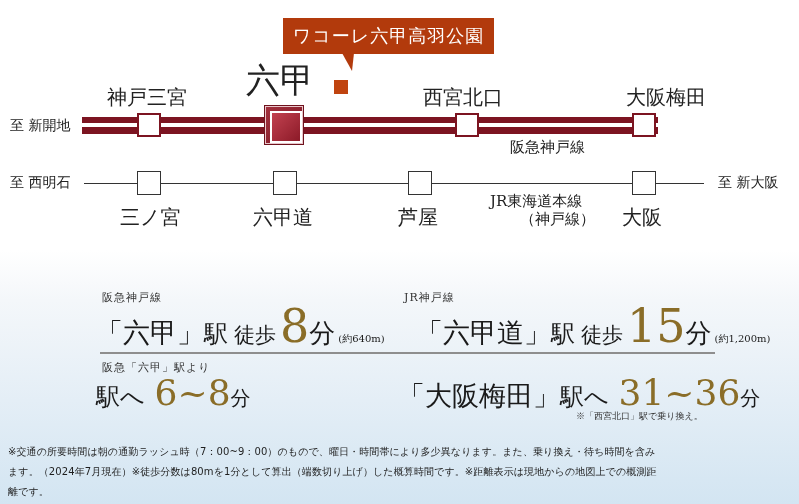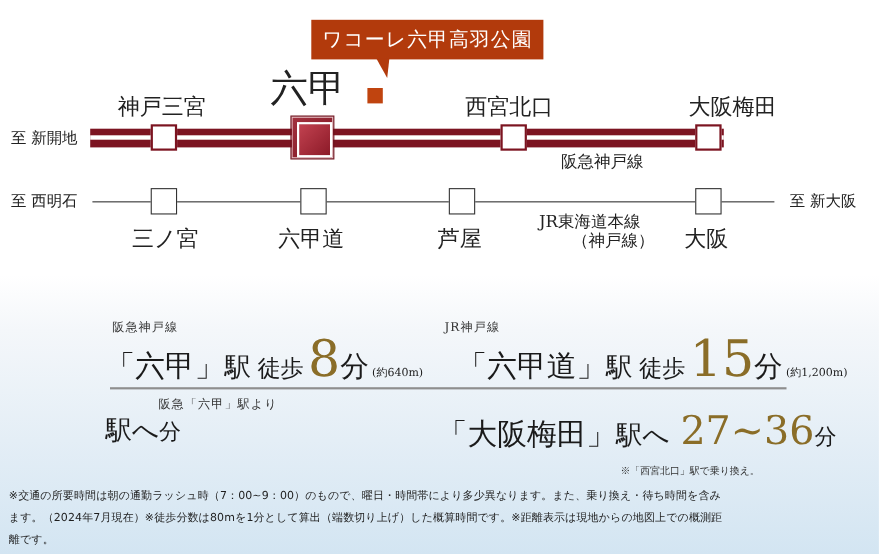--- a/index.html
+++ b/index.html
@@ -136,31 +136,32 @@
   <span class="bracket-text">「六甲道」</span>
   <span class="eki">駅</span>
   <span class="toho">徒歩</span>
   <span class="gold-num">15</span>
   <span class="fun">分</span>
   <span class="dist">(約1,200m)</span>
 </div>
 
 <div class="rule" style="left:100px; top:352px; width:615px;"></div>
 
-<span class="small-head" style="left:102px; top:360px;margin-left:42px;">阪急「六甲」駅より</span>
+<span class="small-head" style="left:102px; top:360px;">阪急「六甲」駅より</span>
 <div class="row" style="left:96px; top:375px;">
   <span class="eki">駅へ</span>
+  <span class="gold-num-mid">6~8</span>
   <span class="fun-sm">分</span>
 </div>
 
 <div class="row" style="left:398px; top:375px;">
   <span class="bracket-text">「大阪梅田」</span>
   <span class="eki">駅へ</span>
-  <span class="gold-num-mid">27~36</span>
+  <span class="gold-num-mid">31~36</span>
   <span class="fun-sm">分</span>
 </div>
-<span class="note-small" style="left:564px; top:410px;margin-top:12px;">※「西宮北口」駅で乗り換え。</span>
+<span class="note-small" style="left:576px; top:410px;">※「西宮北口」駅で乗り換え。</span>
 
 <div class="footnote">
   <div>※交通の所要時間は朝の通勤ラッシュ時（7：00~9：00）のもので、曜日・時間帯により多少異なります。また、乗り換え・待ち時間を含み</div>
   <div>ます。（2024年7月現在）※徒歩分数は80mを1分として算出（端数切り上げ）した概算時間です。※距離表示は現地からの地図上での概測距</div>
   <div>離です。</div>
 </div>
 
 </body></html>

